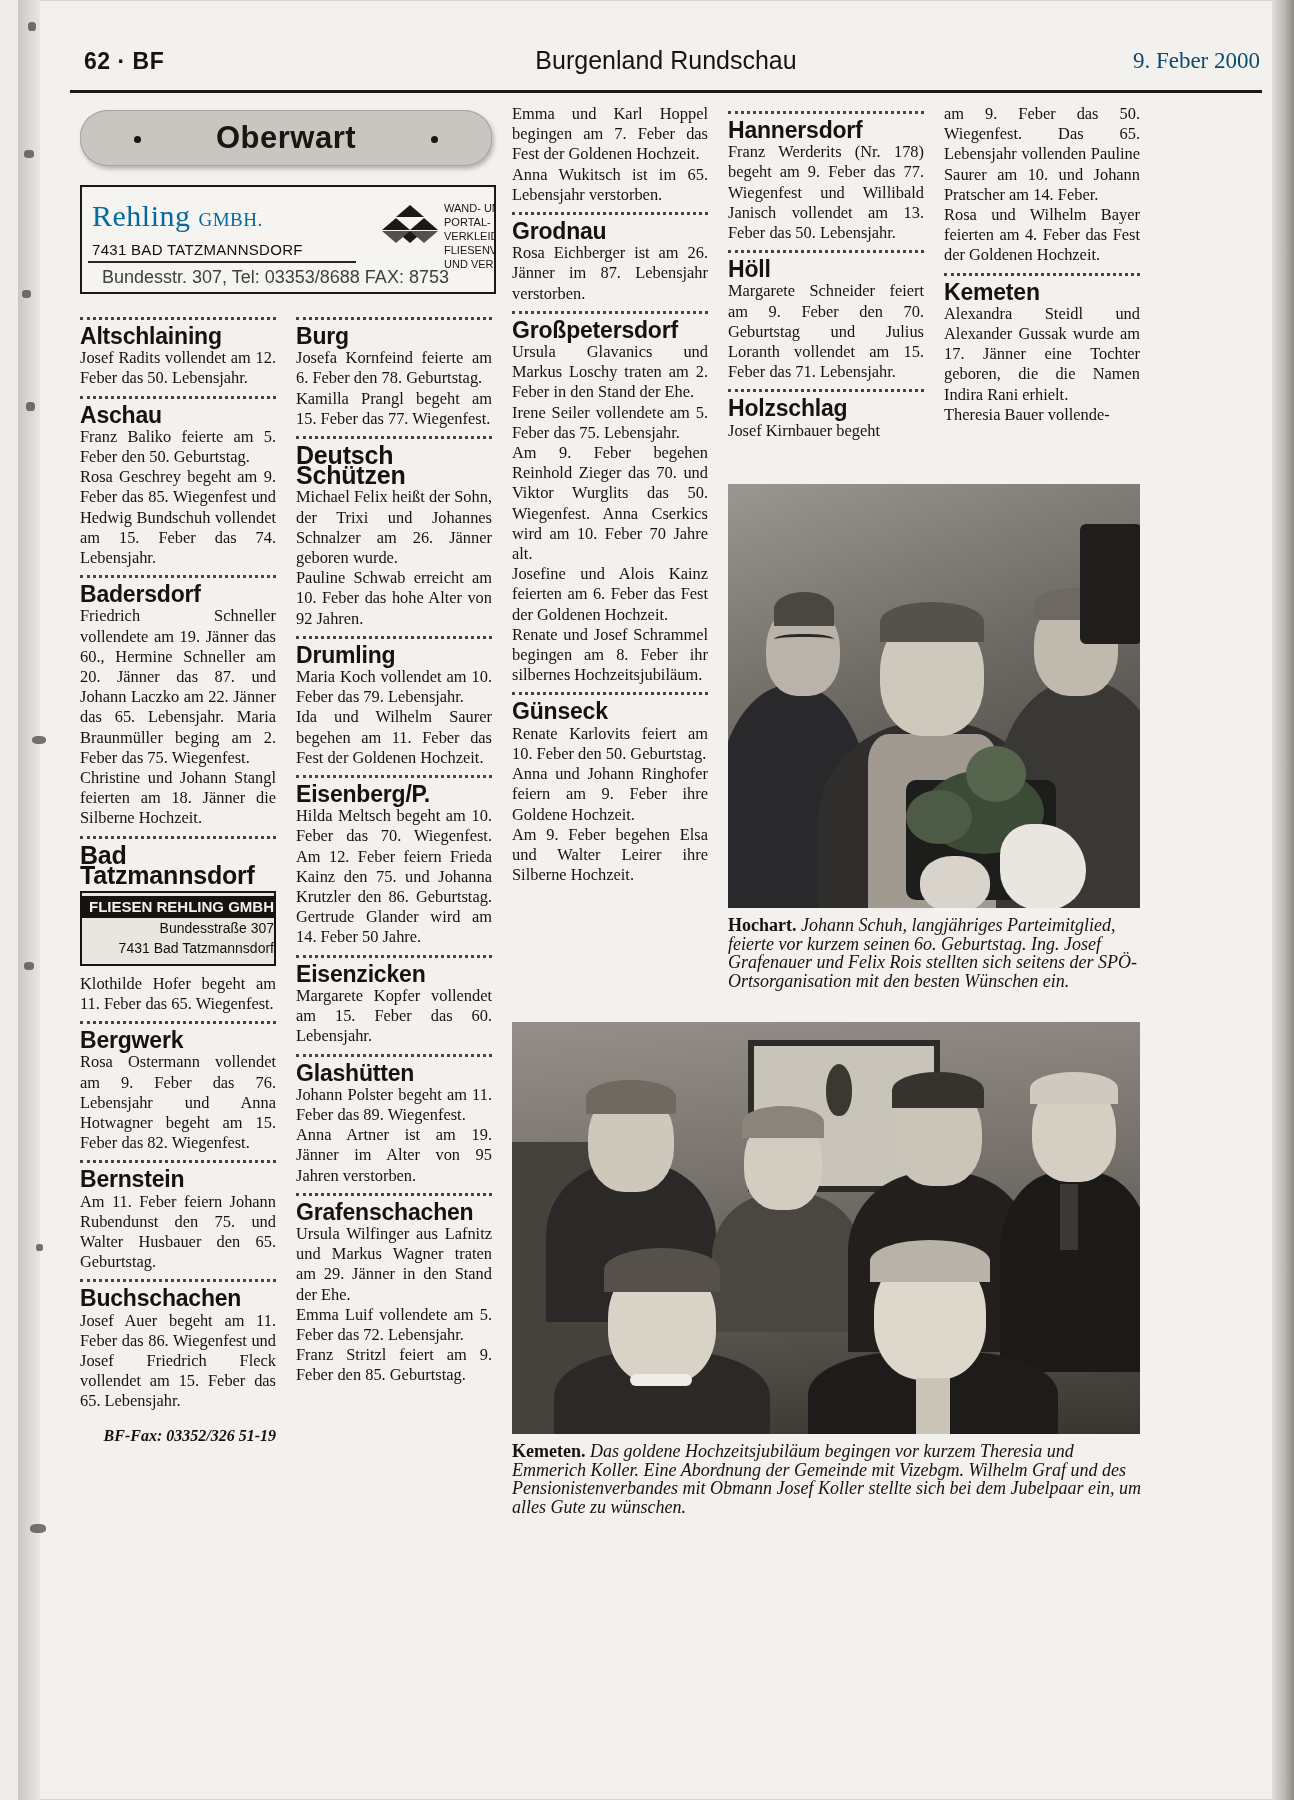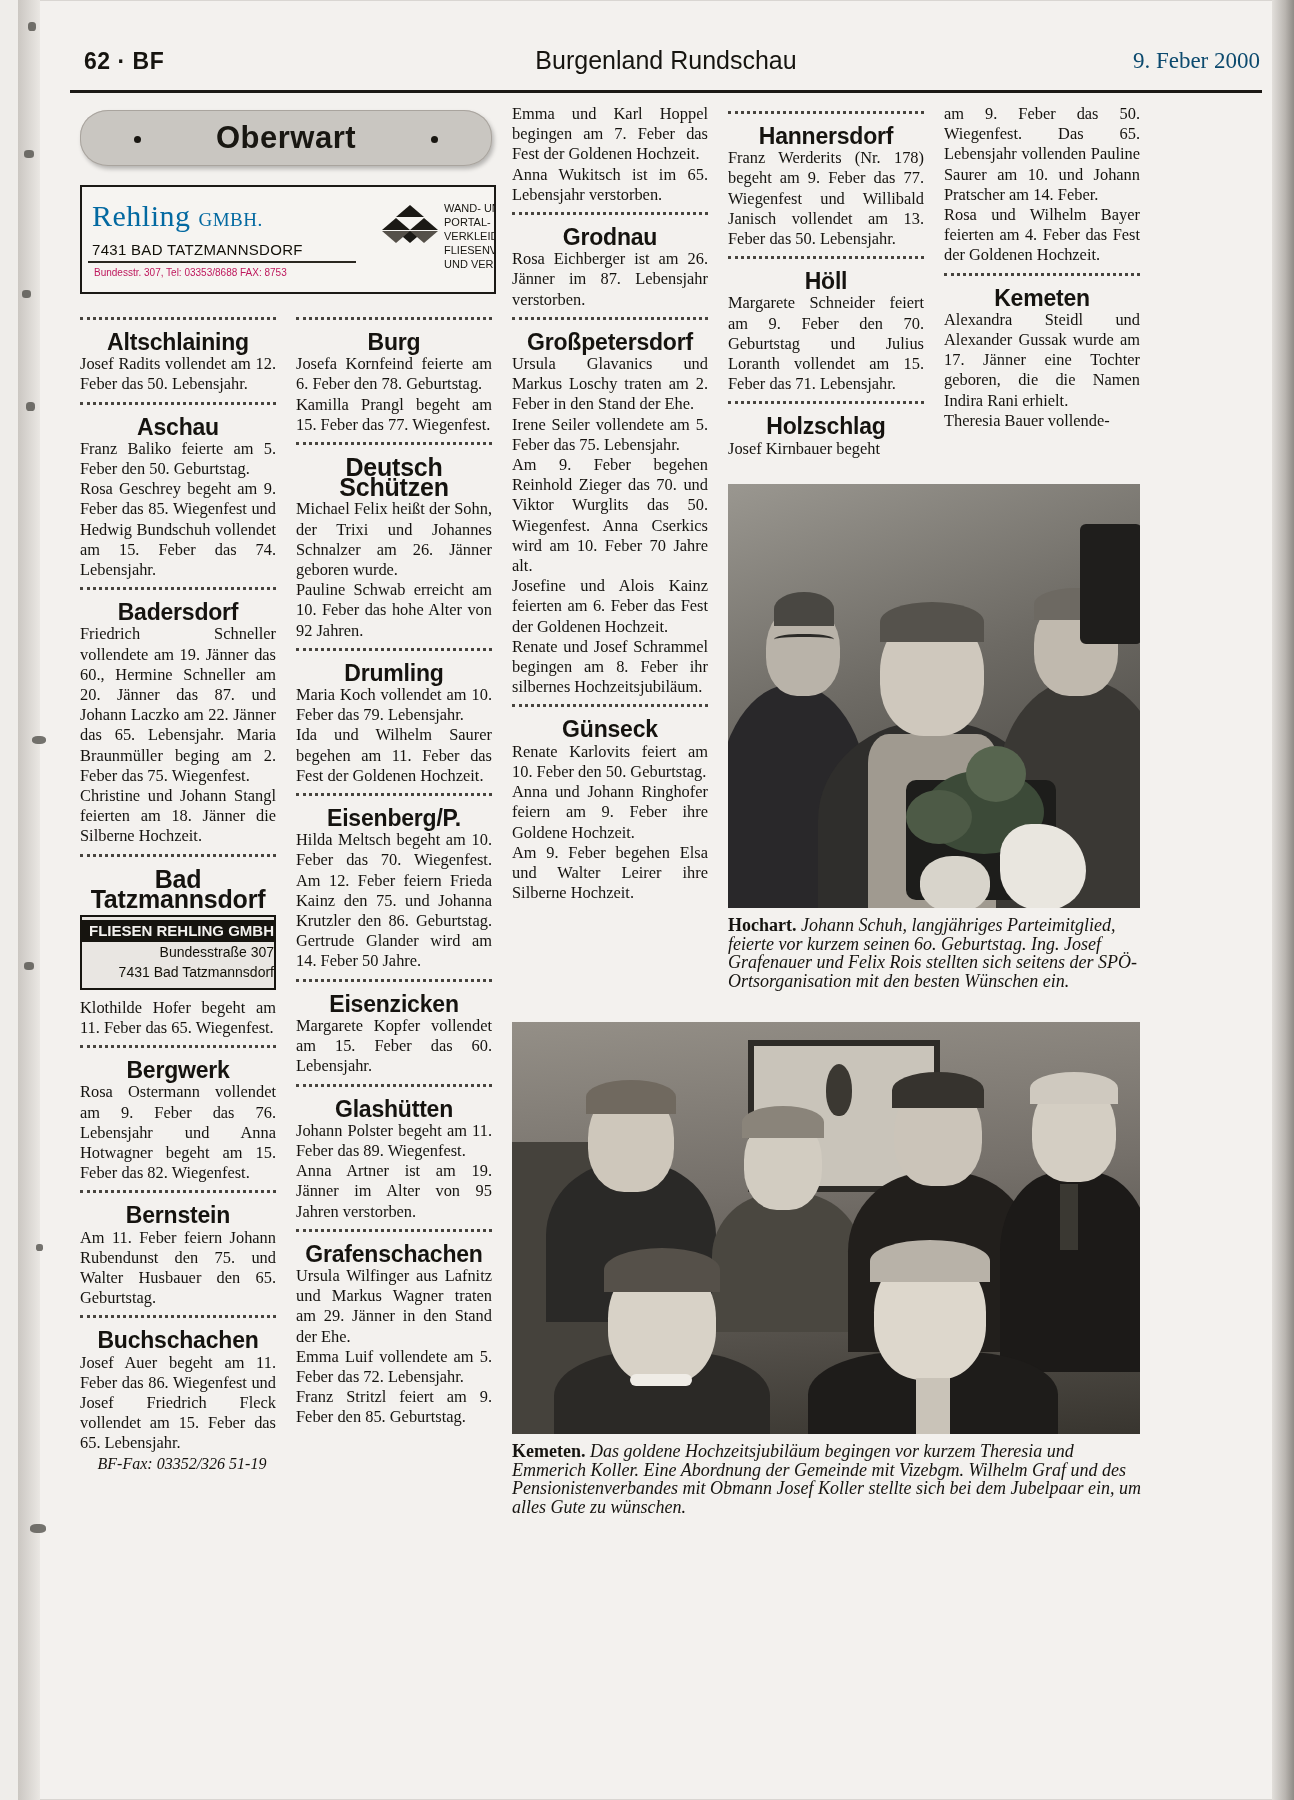--- a/index.html
+++ b/index.html
@@ -108,23 +108,23 @@
     font-family: "Liberation Serif", serif;
     font-size: 30px; color: #0369a1; letter-spacing: .5px;
   }
   .ad-brand .small { font-size: 19px; }
   .ad-addr {
     position: absolute; left: 10px; top: 54px;
     font-family: "Liberation Sans", sans-serif;
     font-size: 15px; color: #121008; letter-spacing: .3px;
   }
   .ad-tel {
-    position: absolute; left: 12px; top: 80px;
-    font-family: "Liberation Sans", sans-serif;
-    font-size: 10px; color: #be185d;
+    position: absolute; left: 20px; top: 80px;
+    font-family: "Liberation Sans", sans-serif;
+    font-size: 18px; color: #404040;
   }
   .ad-underline {
     position:absolute; left: 6px; top: 74px; width: 268px; height: 1.5px; background:#2a2720;
   }
   .ad-logo {
     position: absolute; left: 300px; top: 18px; width: 56px; height: 46px;
   }
   .ad-logo i {
     position: absolute; width: 0; height: 0; display:block;
     border-left: 14px solid transparent;
@@ -143,22 +143,21 @@
     font-size: 16.4px;
     line-height: 20.2px;
     color: #15130f;
     text-align: justify;
   }
   .col p { margin: 0; }
   .place {
     font-family: "Liberation Sans", sans-serif;
     font-weight: bold;
     font-size: 23px;
-    text-align: center;
-    margin: 12px 0 2px 0;
+    margin: 0 0 2px 0;
     color: #15130f;
     letter-spacing: -.2px;
   }
   .place.sm { font-size: 25px; }
   .dots {
     border-top: 3px dotted #2a2720;
     margin: 7px 0 6px 0;
     height: 0;
     opacity: .85;
   }
@@ -184,24 +183,24 @@
     font-weight: bold; font-size: 15px; color:#121008;
     background:#16140f; color:#f3f1ee; display:block; padding: 1px 0;
   }
   .inset-ad .l2, .inset-ad .l3 {
     font-family: "Liberation Sans", sans-serif;
     font-size: 14px; display:block; color:#121008;
   }
   .bffax {
     font-family: "Liberation Serif", serif;
     font-style: italic;
-    font-weight: normal;
+    font-weight: bold;
     font-size: 16px;
-    text-align: center;
-    margin-top: 0;
+    text-align: right;
+    margin-top: 14px;
     padding-left: 8px;
   }
 
   
   .photo {
     position: absolute;
     background: #6f6d68;
     overflow: hidden;
   }
   #photo1 { left: 710px; top: 484px; width: 412px; height: 424px; }

